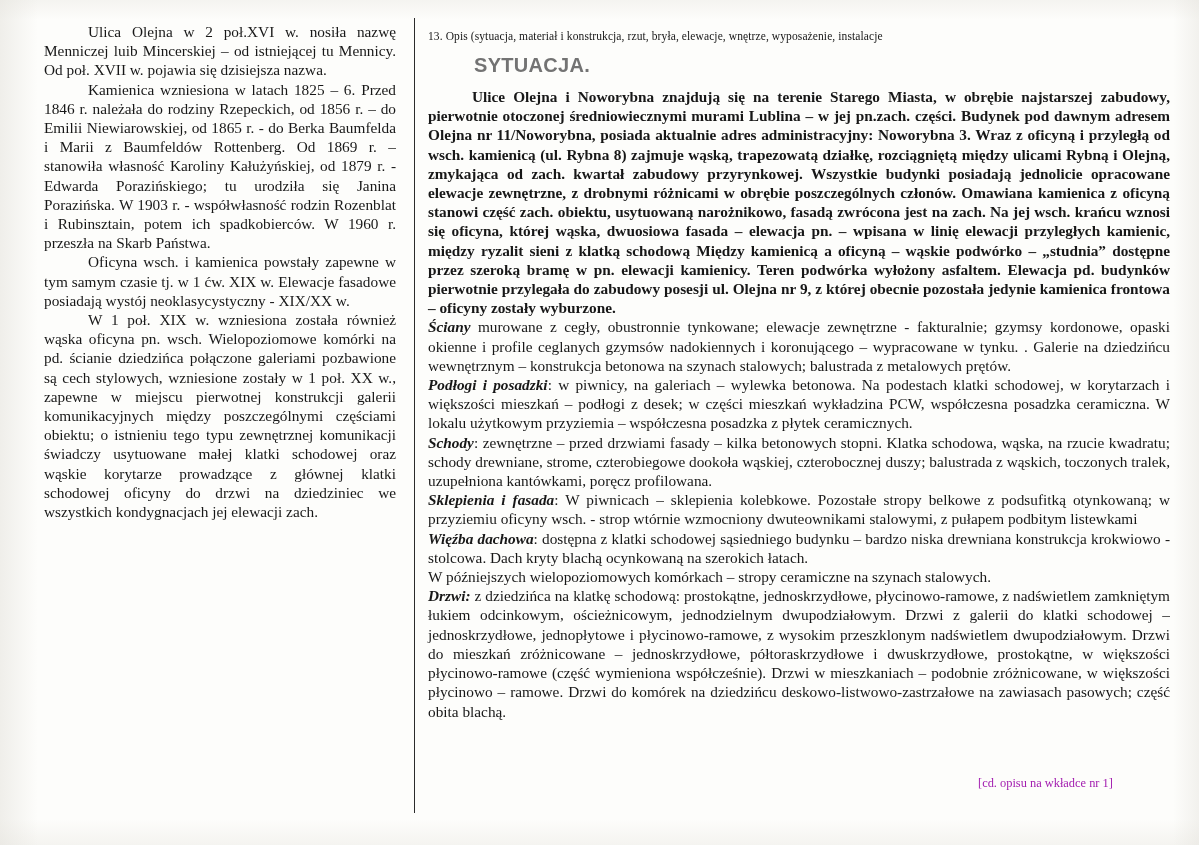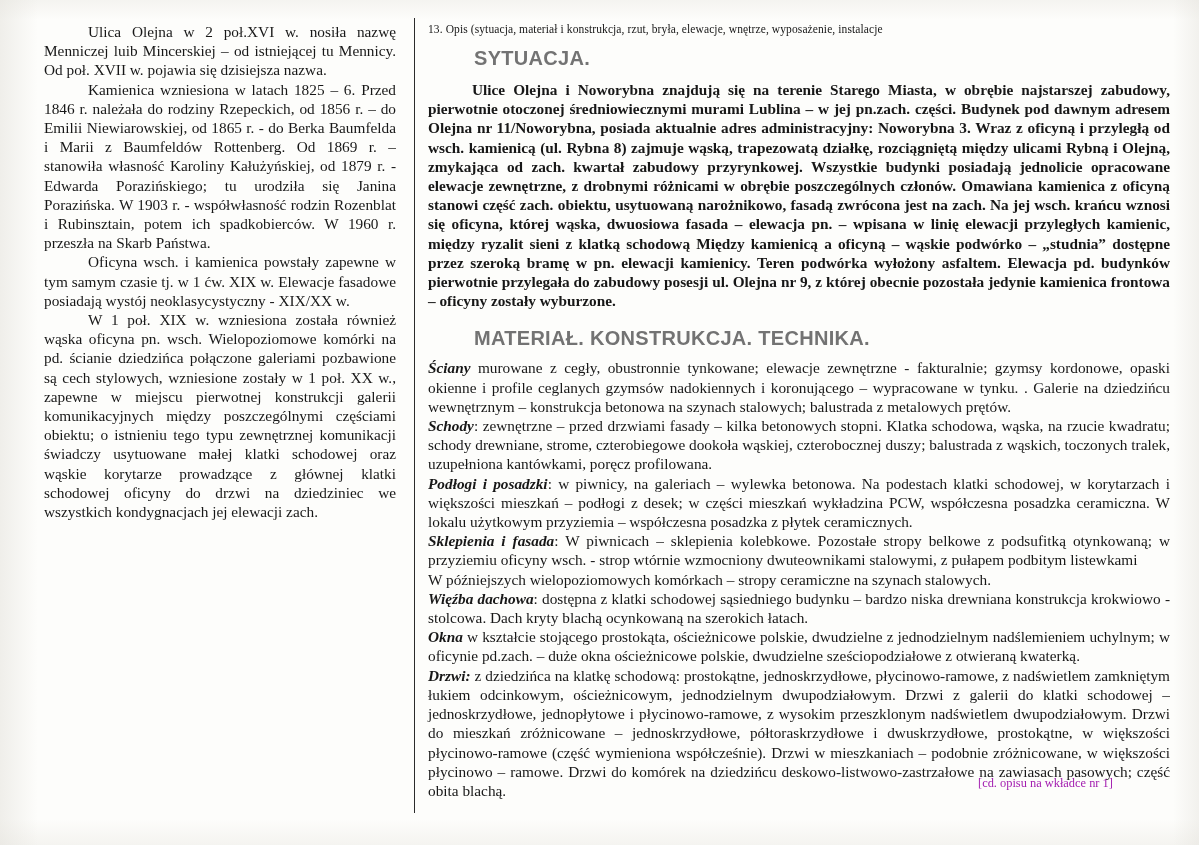--- a/index.html
+++ b/index.html
@@ -46,21 +46,21 @@
     position: absolute;
     box-sizing: border-box;
   }
   .col-left {
     left: 44px;
     top: 22px;
     width: 352px;
   }
   .col-right {
     left: 428px;
-    top: 22px;
+    top: 29px;
     width: 742px;
   }
 
   .field-head {
     font-family: "Liberation Serif", "DejaVu Serif", serif;
     font-size: 11.5px;
     line-height: 14px;
     letter-spacing: 0.1px;
     margin: 0 0 16px 0;
     color: #161616;
@@ -133,43 +133,39 @@
     <p class="body">W 1 poł. XIX w. wzniesiona została również wąska oficyna pn. wsch. Wielopoziomowe komórki na pd. ścianie dziedzińca połączone galeriami pozbawione są cech stylowych, wzniesione zostały w 1 poł. XX w., zapewne w miejscu pierwotnej konstrukcji galerii komunikacyjnych  między  poszczególnymi  częściami obiektu; o istnieniu tego typu zewnętrznej komunikacji świadczy usytuowane    małej klatki schodowej oraz wąskie korytarze prowadzące z głównej klatki schodowej oficyny do drzwi na dziedziniec we wszystkich kondygnacjach jej  elewacji zach.</p>
   </div>
 
   <div class="col col-right">
     <div class="field-head">13. Opis (sytuacja, materiał i konstrukcja, rzut, bryła, elewacje, wnętrze, wyposażenie, instalacje</div>
 
     <h2 class="section-title">SYTUACJA.</h2>
 
     <p class="body indent">Ulice Olejna i Noworybna  znajdują się na terenie  Starego Miasta, w obrębie najstarszej zabudowy, pierwotnie otoczonej średniowiecznymi murami Lublina – w jej pn.zach. części. Budynek pod  dawnym adresem Olejna    nr 11/Noworybna, posiada aktualnie adres administracyjny: Noworybna 3. Wraz z oficyną i przyległą od wsch. kamienicą (ul. Rybna 8)  zajmuje wąską, trapezowatą działkę, rozciągniętą między ulicami Rybną i Olejną, zmykająca od zach. kwartał zabudowy przyrynkowej. Wszystkie budynki posiadają jednolicie opracowane elewacje zewnętrzne, z drobnymi różnicami w obrębie poszczególnych członów. Omawiana kamienica z oficyną stanowi część zach. obiektu, usytuowaną narożnikowo, fasadą zwrócona jest na zach. Na jej wsch. krańcu wznosi się oficyna, której wąska, dwuosiowa fasada – elewacja pn. – wpisana w linię elewacji przyległych kamienic, między ryzalit sieni z klatką schodową Między kamienicą a oficyną – wąskie podwórko – „studnia” dostępne przez szeroką bramę w pn. elewacji kamienicy. Teren podwórka wyłożony asfaltem. Elewacja pd. budynków pierwotnie przylegała do zabudowy posesji ul. Olejna nr 9, z której obecnie pozostała jedynie kamienica frontowa – oficyny zostały wyburzone.</p>
 
-    <h2 class="section-title second">MATERIAŁ. KONSTRUKCJA. TECHNIKA.</h2>
 
     <div>
       <p class="body flat">
         <span class="run-in">Ściany</span><span> murowane z cegły, obustronnie tynkowane; elewacje zewnętrzne - fakturalnie; gzymsy kordonowe, opaski okienne i profile ceglanych gzymsów nadokiennych i koronującego – wypracowane w tynku. . Galerie na dziedzińcu wewnętrznym  – konstrukcja betonowa na szynach stalowych; balustrada z metalowych prętów.</span>
       </p>
       <p class="body flat">
-        <span class="run-in">Schody</span><span>: zewnętrzne – przed drzwiami fasady – kilka betonowych stopni. Klatka schodowa, wąska, na rzucie kwadratu; schody drewniane, strome, czterobiegowe dookoła wąskiej, czterobocznej duszy; balustrada z wąskich, toczonych tralek,  uzupełniona kantówkami, poręcz profilowana.</span>
+        <span class="run-in">Podłogi i posadzki</span><span>: w piwnicy, na galeriach – wylewka betonowa. Na podestach klatki schodowej,  w korytarzach i większości mieszkań – podłogi z desek; w części mieszkań wykładzina PCW,  współczesna posadzka ceramiczna. W lokalu użytkowym przyziemia – współczesna posadzka z płytek ceramicznych.</span>
       </p>
       <p class="body flat">
-        <span class="run-in">Podłogi i posadzki</span><span>: w piwnicy, na galeriach – wylewka betonowa. Na podestach klatki schodowej,  w korytarzach i większości mieszkań – podłogi z desek; w części mieszkań wykładzina PCW,  współczesna posadzka ceramiczna. W lokalu użytkowym przyziemia – współczesna posadzka z płytek ceramicznych.</span>
+        <span class="run-in">Schody</span><span>: zewnętrzne – przed drzwiami fasady – kilka betonowych stopni. Klatka schodowa, wąska, na rzucie kwadratu; schody drewniane, strome, czterobiegowe dookoła wąskiej, czterobocznej duszy; balustrada z wąskich, toczonych tralek,  uzupełniona kantówkami, poręcz profilowana.</span>
       </p>
       <p class="body flat">
         <span class="run-in">Sklepienia i fasada</span><span>:  W piwnicach – sklepienia kolebkowe.  Pozostałe stropy belkowe z podsufitką otynkowaną; w przyziemiu oficyny wsch. - strop wtórnie wzmocniony dwuteownikami stalowymi, z pułapem podbitym listewkami</span>
       </p>
       <p class="body flat">
-        <span class="run-in"></span><span>W późniejszych wielopoziomowych komórkach – stropy ceramiczne na szynach stalowych.</span>
-      </p>
-      <p class="body flat">
         <span class="run-in">Więźba dachowa</span><span>:  dostępna z klatki schodowej sąsiedniego budynku – bardzo niska drewniana konstrukcja krokwiowo - stolcowa. Dach kryty blachą ocynkowaną na szerokich łatach.</span>
       </p>
       <p class="body flat">
-        <span class="run-in">Okna</span><span>  w kształcie stojącego prostokąta, ościeżnicowe polskie, dwudzielne z jednodzielnym nadślemieniem uchylnym; w oficynie pd.zach. – duże okna ościeżnicowe polskie, dwudzielne sześciopodziałowe z otwieraną kwaterką.</span>
+        <span class="run-in"></span><span>W późniejszych wielopoziomowych komórkach – stropy ceramiczne na szynach stalowych.</span>
       </p>
       <p class="body flat">
         <span class="run-in">Drzwi:</span><span>  z dziedzińca na klatkę schodową: prostokątne, jednoskrzydłowe, płycinowo-ramowe, z nadświetlem zamkniętym łukiem odcinkowym, ościeżnicowym, jednodzielnym dwupodziałowym.  Drzwi z galerii do klatki schodowej – jednoskrzydłowe,  jednopłytowe i płycinowo-ramowe, z wysokim przeszklonym nadświetlem dwupodziałowym. Drzwi do mieszkań zróżnicowane – jednoskrzydłowe, półtoraskrzydłowe i dwuskrzydłowe, prostokątne, w większości płycinowo-ramowe (część wymieniona współcześnie). Drzwi w mieszkaniach – podobnie zróżnicowane, w większości płycinowo – ramowe. Drzwi do komórek  na dziedzińcu   deskowo-listwowo-zastrzałowe na zawiasach pasowych; część obita blachą.</span>
       </p>
     </div>
   </div>
 
   <div class="footnote">[cd. opisu na wkładce nr 1]</div>
 </div>
 

